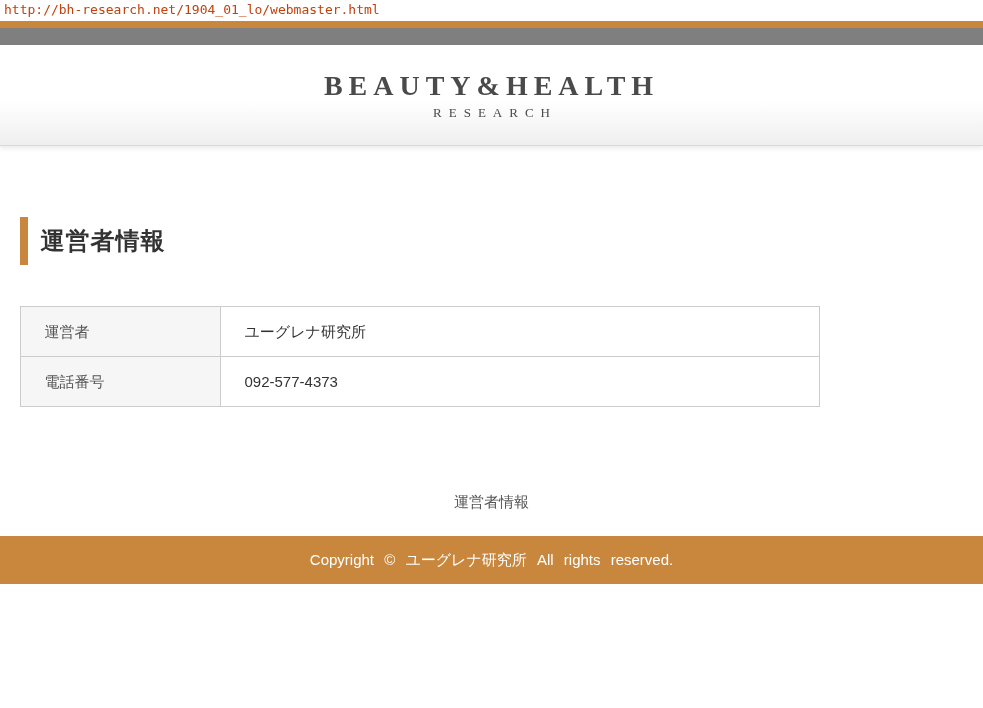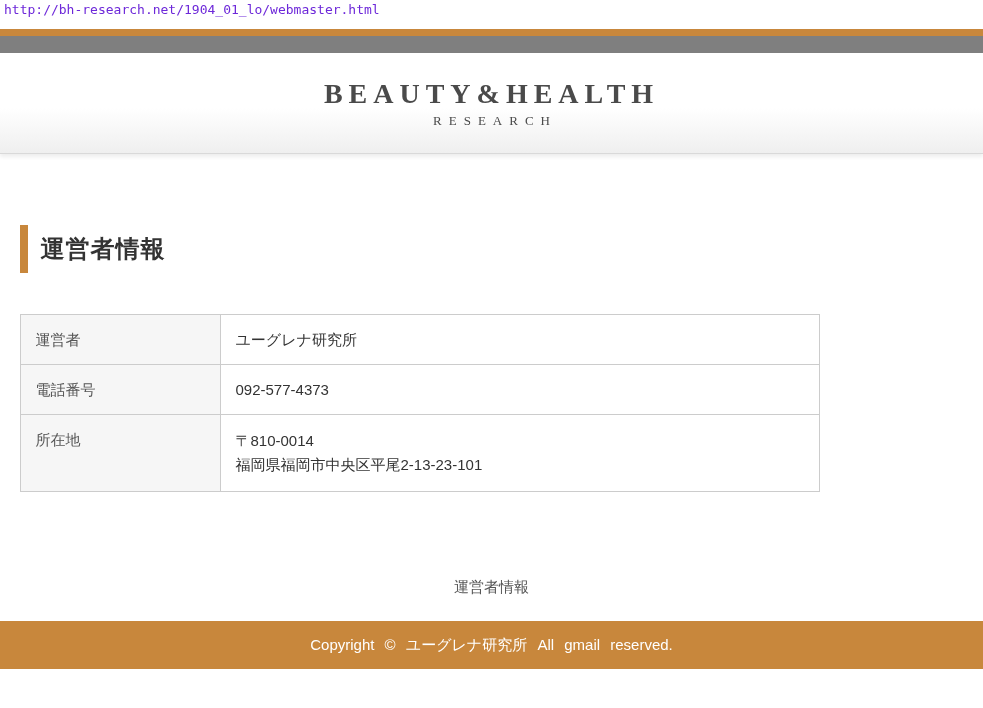--- a/index.html
+++ b/index.html
@@ -4,26 +4,26 @@
 <style>
   * { margin: 0; padding: 0; box-sizing: border-box; }
   html, body {
     width: 983px;
     height: 708px;
     overflow: hidden;
     background: #ffffff;
     font-family: "Liberation Sans", "DejaVu Sans", sans-serif;
   }
   .url-bar {
-    height: 29px;
+    height: 21px;
     line-height: 20px;
     padding-left: 4px;
     font-family: "DejaVu Sans Mono", "Liberation Mono", monospace;
     font-size: 13px;
-    color: #6d28d9;
+    color: #c2410c;
     background: #ffffff;
     white-space: nowrap;
   }
   .accent-line {
     height: 7px;
     background: #c8873c;
   }
   .gray-bar {
     height: 17px;
     background: #7f7f7f;
@@ -82,21 +82,21 @@
     color: #333333;
     letter-spacing: 1px;
   }
   table.info-table {
     margin-top: 41px;
     width: 800px;
     border-collapse: collapse;
   }
   .info-table th, .info-table td {
     border: 1px solid #cccccc;
-    padding: 14px 15px;
+    padding: 14px 24px;
     font-size: 15px;
     font-weight: normal;
     text-align: left;
     vertical-align: top;
     line-height: 21px;
   }
   .info-table th {
     width: 200px;
     background: #f6f6f6;
     color: #555555;
@@ -153,31 +153,24 @@
   <table class="info-table">
     <tbody>
       <tr>
         <th>運営者</th>
         <td>ユーグレナ研究所</td>
       </tr>
       <tr>
         <th>電話番号</th>
         <td>092-577-4373</td>
       </tr>
-      <tr>
-        <th>所在地</th>
-        <td>
-          <span class="value-line">〒810-0014</span>
-          <span class="value-line">福岡県福岡市中央区平尾2-13-23-101</span>
-        </td>
-      </tr>
     </tbody>
   </table>
 
   <div class="footer-nav">
     <a class="footer-link">運営者情報</a>
   </div>
 
 </div>
 
 <div class="copyright-bar">
-  <span>Copyright © ユーグレナ研究所 All gmail reserved.</span>
+  <span>Copyright © ユーグレナ研究所 All rights reserved.</span>
 </div>
 
 </body></html>

